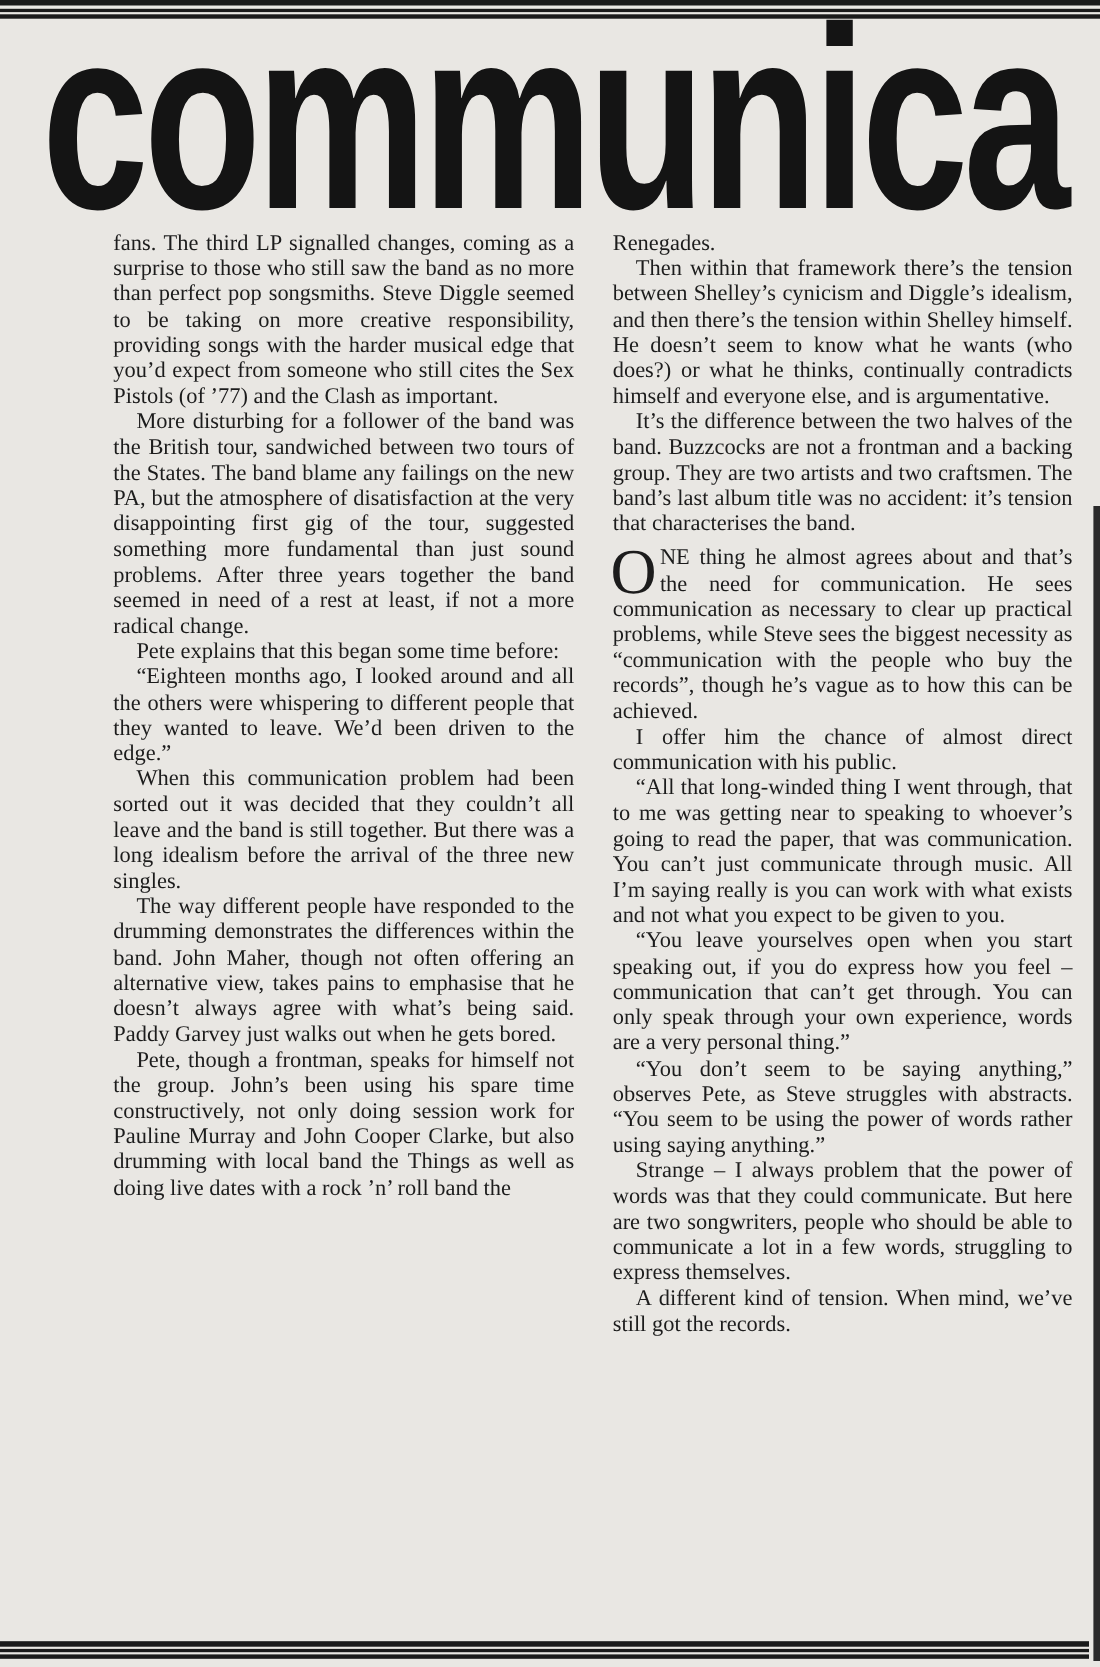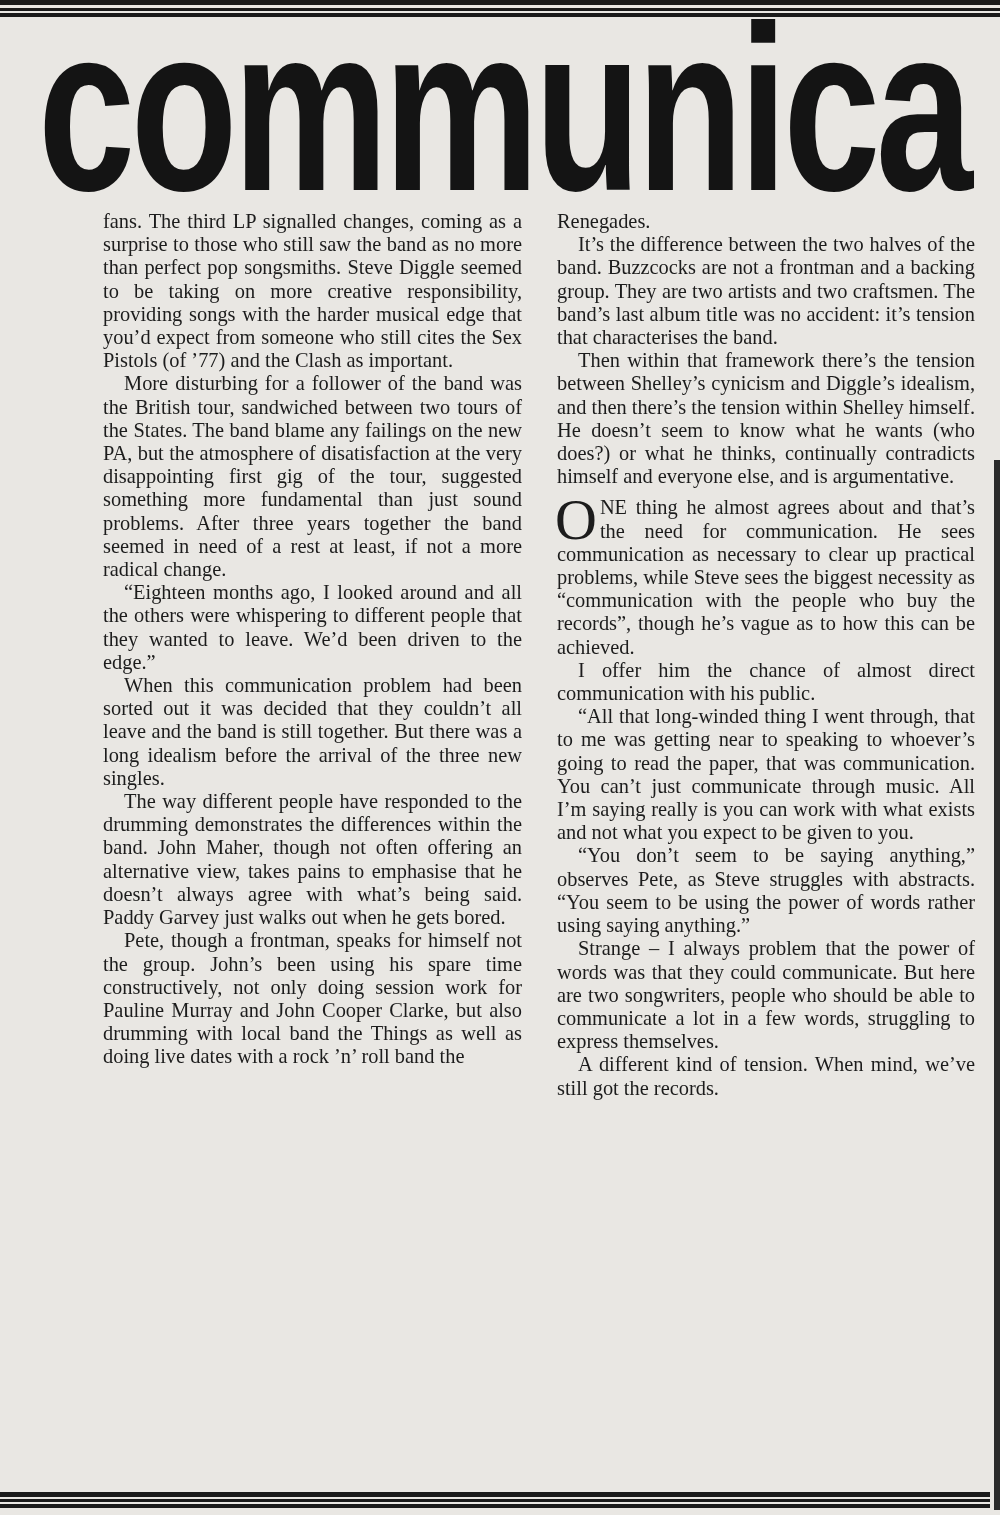--- a/index.html
+++ b/index.html
@@ -50,33 +50,35 @@
   <div class="l1"></div>
   <div class="l2"></div>
   <div class="l3"></div>
 </div>
 
 <div class="headline">communica</div>
 
 <div class="col left">
   <p class="noindent">fans. The third LP signalled changes, coming as a surprise to those who still saw the band as no more than perfect pop songsmiths. Steve Diggle seemed to be taking on more creative responsibility, providing songs with the harder musical edge that you’d expect from someone who still cites the Sex Pistols (of ’77) and the Clash as important.</p>
   <p>More disturbing for a follower of the band was the British tour, sandwiched between two tours of the States. The band blame any failings on the new PA, but the atmosphere of disatisfaction at the very disappointing first gig of the tour, suggested something more fundamental than just sound problems. After three years together the band seemed in need of a rest at least, if not a more radical change.</p>
+  <p>Pete explains that this began some time before:</p>
   <p>“Eighteen months ago, I looked around and all the others were whispering to different people that they wanted to leave. We’d been driven to the edge.”</p>
   <p>When this communication problem had been sorted out it was decided that they couldn’t all leave and the band is still together. But there was a long idealism before the arrival of the three new singles.</p>
   <p>The way different people have responded to the drumming demonstrates the differences within the band. John Maher, though not often offering an alternative view, takes pains to emphasise that he doesn’t always agree with what’s being said. Paddy Garvey just walks out when he gets bored.</p>
   <p>Pete, though a frontman, speaks for himself not the group. John’s been using his spare time constructively, not only doing session work for Pauline Murray and John Cooper Clarke, but also drumming with local band the Things as well as doing live dates with a rock ’n’ roll band the</p>
 </div>
 
 <div class="col right">
   <p class="noindent">Renegades.</p>
+  <p>Then within that framework there’s the tension between Shelley’s cynicism and Diggle’s idealism, and then there’s the tension within Shelley himself. He doesn’t seem to know what he wants (who does?) or what he thinks, continually contradicts himself and everyone else, and is argumentative.</p>
   <p>It’s the difference between the two halves of the band. Buzzcocks are not a frontman and a backing group. They are two artists and two craftsmen. The band’s last album title was no accident: it’s tension that characterises the band.</p>
-  <p>Then within that framework there’s the tension between Shelley’s cynicism and Diggle’s idealism, and then there’s the tension within Shelley himself. He doesn’t seem to know what he wants (who does?) or what he thinks, continually contradicts himself and everyone else, and is argumentative.</p>
   <p class="dropcap-para" style="margin-top:8px;"><span class="dropcap">O</span><span>NE thing he almost agrees about and that’s the need for communication. He sees communication as necessary to clear up practical problems, while Steve sees the biggest necessity as “communication with the people who buy the records”, though he’s vague as to how this can be achieved.</span></p>
   <p>I offer him the chance of almost direct communication with his public.</p>
   <p>“All that long-winded thing I went through, that to me was getting near to speaking to whoever’s going to read the paper, that was communication. You can’t just communicate through music. All I’m saying really is you can work with what exists and not what you expect to be given to you.</p>
+  <p>“You leave yourselves open when you start speaking out, if you do express how you feel – communication that can’t get through. You can only speak through your own experience, words are a very personal thing.”</p>
   <p>“You don’t seem to be saying anything,” observes Pete, as Steve struggles with abstracts. “You seem to be using the power of words rather using saying anything.”</p>
   <p>Strange – I always problem that the power of words was that they could communicate. But here are two songwriters, people who should be able to communicate a lot in a few words, struggling to express themselves.</p>
   <p>A different kind of tension. When mind, we’ve still got the records.</p>
 </div>
 
 <div class="right-edge"></div>
 
 <div class="rule-bottom">
   <div class="l1"></div>
   <div class="l2"></div>

